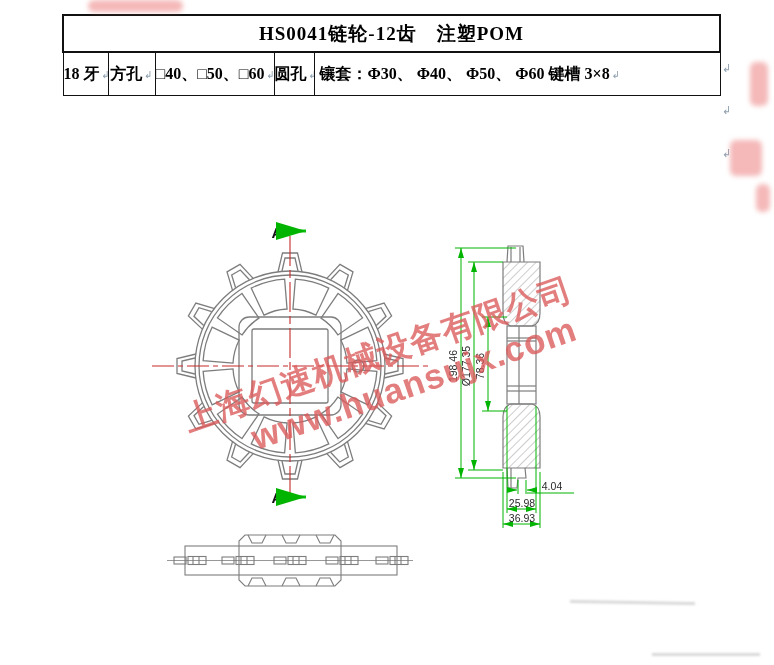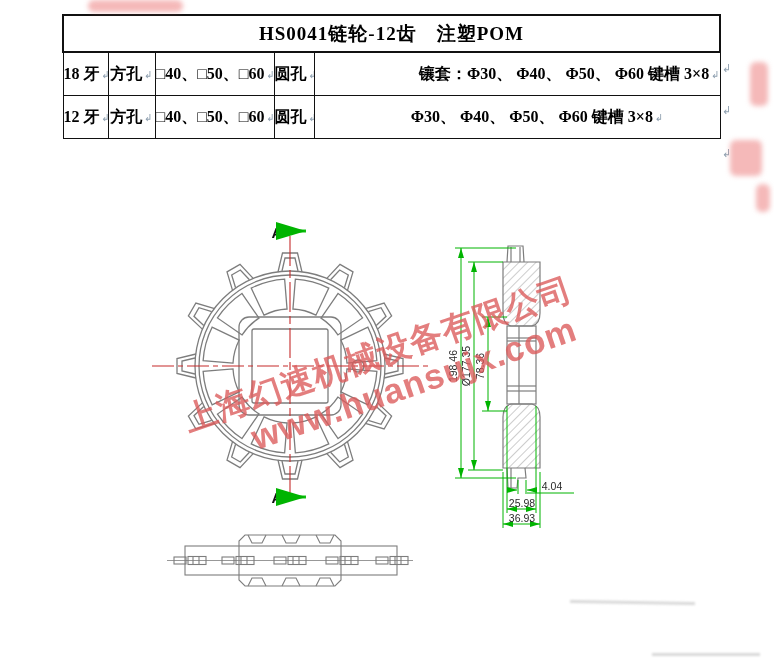--- a/index.html
+++ b/index.html
@@ -5,21 +5,21 @@
   html,body{margin:0;padding:0;background:#ffffff;}
   #stage{position:relative;width:774px;height:665px;background:#ffffff;overflow:hidden;
          font-family:"Liberation Serif","DejaVu Serif",serif;}
   
   #spec-table{position:absolute;left:62px;top:14px;width:657px;border-collapse:collapse;
               table-layout:fixed;}
   #spec-table td{border:1.6px solid #111;padding:0;font-weight:bold;color:#000;
                  font-size:16px;text-align:center;vertical-align:middle;height:42px;
                  overflow:hidden;white-space:nowrap;}
   #spec-table td.title-cell{border:2.2px solid #111;font-size:19px;height:35px;letter-spacing:1px;}
-  #spec-table td.left{text-align:right;padding-left:5px;}
+  #spec-table td.left{text-align:left;padding-left:5px;}
   #spec-table td.shift-right{padding-left:40px;}
   .pw{font-family:"Liberation Sans","DejaVu Sans",sans-serif;font-weight:normal;
       font-size:10px;color:#8fa0b0;margin-left:2px;vertical-align:1px;}
   .row-end-pw{position:absolute;left:722px;font-family:"Liberation Sans",sans-serif;
       font-size:11px;color:#8fa0b0;}
   
   #cad{position:absolute;left:0;top:0;width:774px;height:665px;pointer-events:none;}
   
   .wm{position:absolute;font-weight:bold;color:#dc5a5a;opacity:.78;white-space:nowrap;
       transform-origin:0 0;pointer-events:none;z-index:5;}
@@ -198,27 +198,20 @@
           <span>HS0041链轮-12齿　注塑POM</span>
         </td>
       </tr>
       <tr>
         <td><span>18 牙</span><span class="pw">↲</span></td>
         <td><span>方孔</span><span class="pw">↲</span></td>
         <td><span>□40、□50、□60</span><span class="pw">↲</span></td>
         <td><span>圆孔</span><span class="pw">↲</span></td>
         <td class="left"><span>镶套：Φ30、 Φ40、 Φ50、 Φ60 键槽 3×8</span><span class="pw">↲</span></td>
       </tr>
-      <tr>
-        <td><span>12 牙</span><span class="pw">↲</span></td>
-        <td><span>方孔</span><span class="pw">↲</span></td>
-        <td><span>□40、□50、□60</span><span class="pw">↲</span></td>
-        <td><span>圆孔</span><span class="pw">↲</span></td>
-        <td class="shift-right"><span>Φ30、 Φ40、 Φ50、 Φ60 键槽 3×8</span><span class="pw">↲</span></td>
-      </tr>
     </tbody>
   </table>
 
   <span class="row-end-pw" style="top:62px">↲</span>
   <span class="row-end-pw" style="top:104px">↲</span>
   <span class="row-end-pw" style="top:147px">↲</span>
 
   <div class="wm wm-company">上海幻速机械设备有限公司</div>
   <div class="wm wm-site">www.huansujx.com</div>
 

